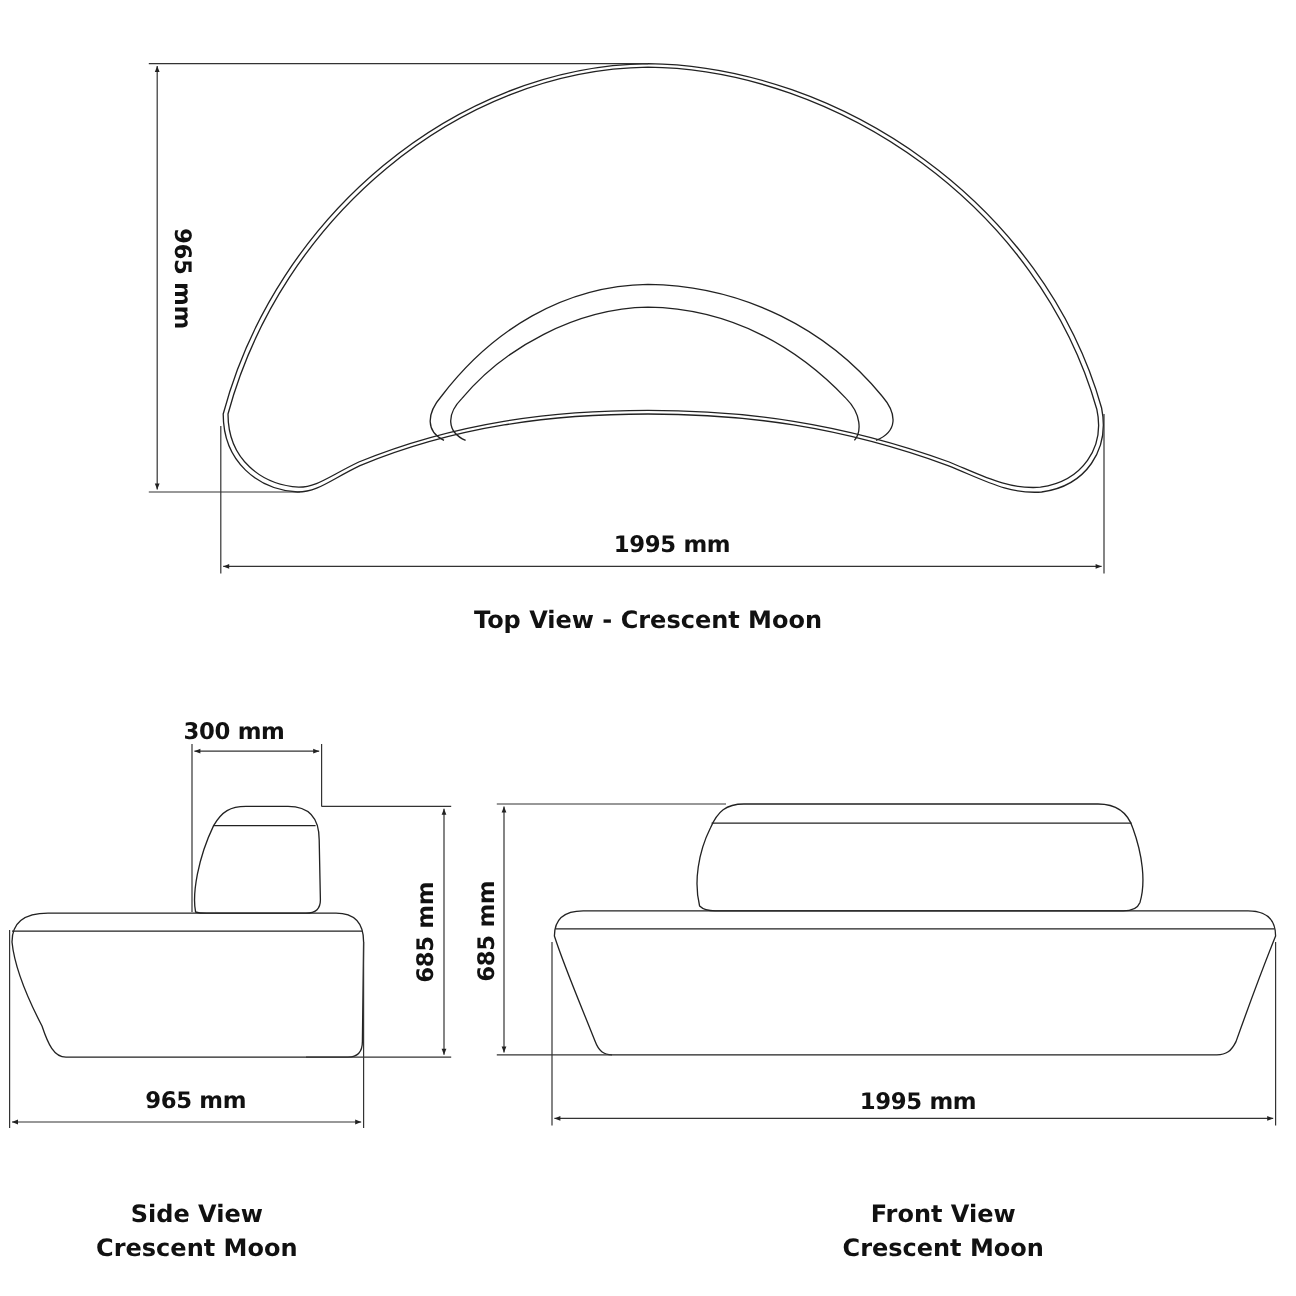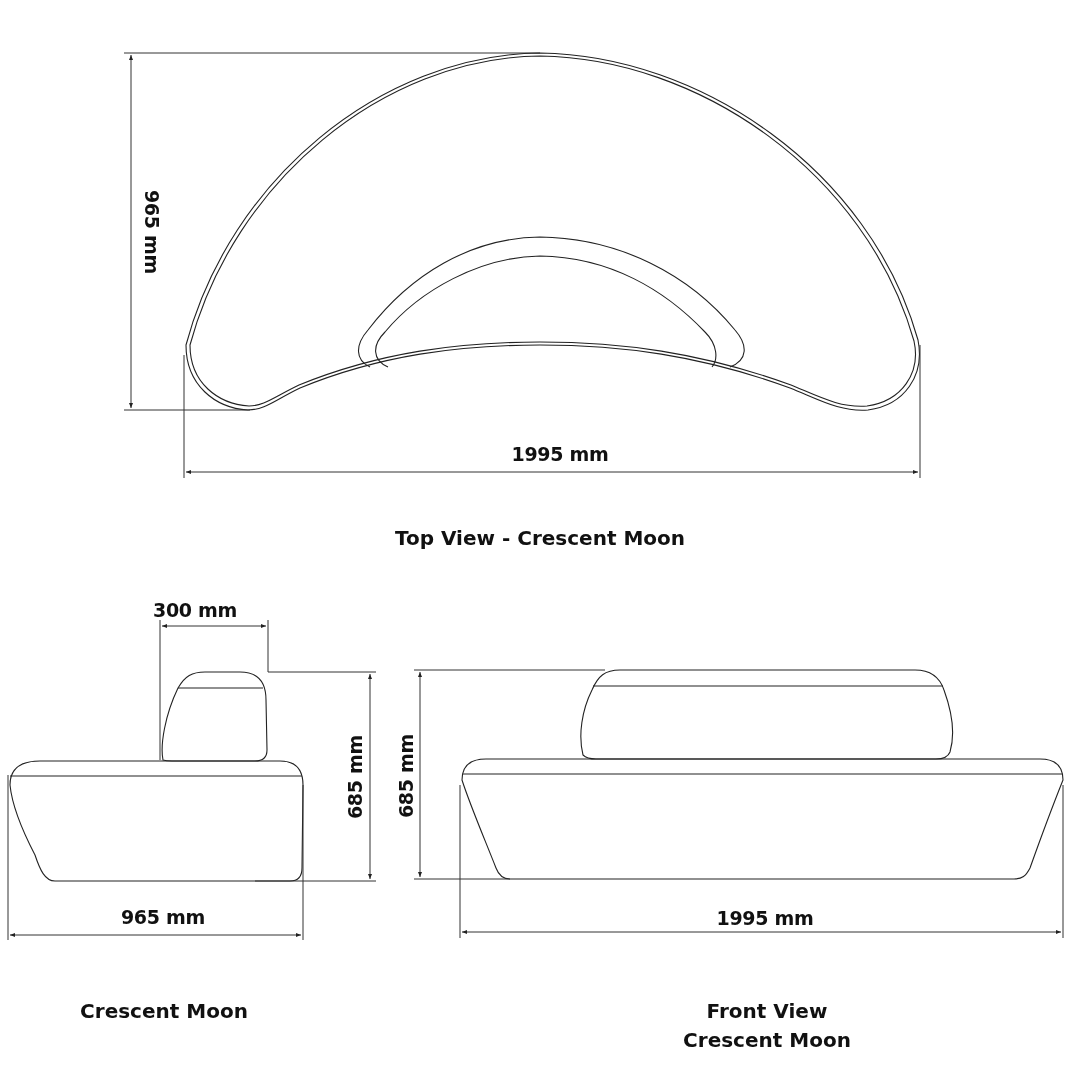--- a/index.html
+++ b/index.html
@@ -82,27 +82,28 @@
     <line x1="414" y1="879" x2="510" y2="879"></line>
     <line x1="420" y1="672" x2="420" y2="877" marker-start="url(#arr)" marker-end="url(#arr)"></line>
     <line x1="460" y1="785" x2="460" y2="938"></line>
     <line x1="1063" y1="785" x2="1063" y2="938"></line>
     <line x1="462" y1="932" x2="1061" y2="932" marker-start="url(#arr)" marker-end="url(#arr)"></line>
   </g>
 </svg>
 
 <div class="lbl dim vert" style="left:102px; top:221px; width:100px; text-align:center; transform:rotate(90deg);">965 mm</div>
 <div class="lbl dim" style="left:500px; top:443px; width:120px; text-align:center;">1995 mm</div>
-<div class="lbl title" style="left:340px; top:502px; width:400px;margin-top:22px;">Top View - Crescent Moon</div>
+<div class="lbl title" style="left:340px; top:502px; width:400px;">Top View - Crescent Moon</div>
 
 <div class="lbl dim" style="left:153px; top:599px; width:120px; text-align:left;">300 mm</div>
 <div class="lbl dim vert" style="left:305px; top:766px; width:100px; text-align:center; transform:rotate(-90deg);">685 mm</div>
 <div class="lbl dim" style="left:103px; top:906px; width:120px; text-align:center;">965 mm</div>
 <div class="lbl title" style="left:54px; top:997px; width:220px;">
+  <div>Side View</div>
   <div>Crescent Moon</div>
 </div>
 
 <div class="lbl dim vert" style="left:356px; top:765px; width:100px; text-align:center; transform:rotate(-90deg);">685 mm</div>
 <div class="lbl dim" style="left:705px; top:907px; width:120px; text-align:center;">1995 mm</div>
-<div class="lbl title" style="left:657px; top:997px; width:220px;">
+<div class="lbl title" style="left:676px; top:997px; width:220px;">
   <div>Front View</div>
   <div>Crescent Moon</div>
 </div>
 
 </body></html>

